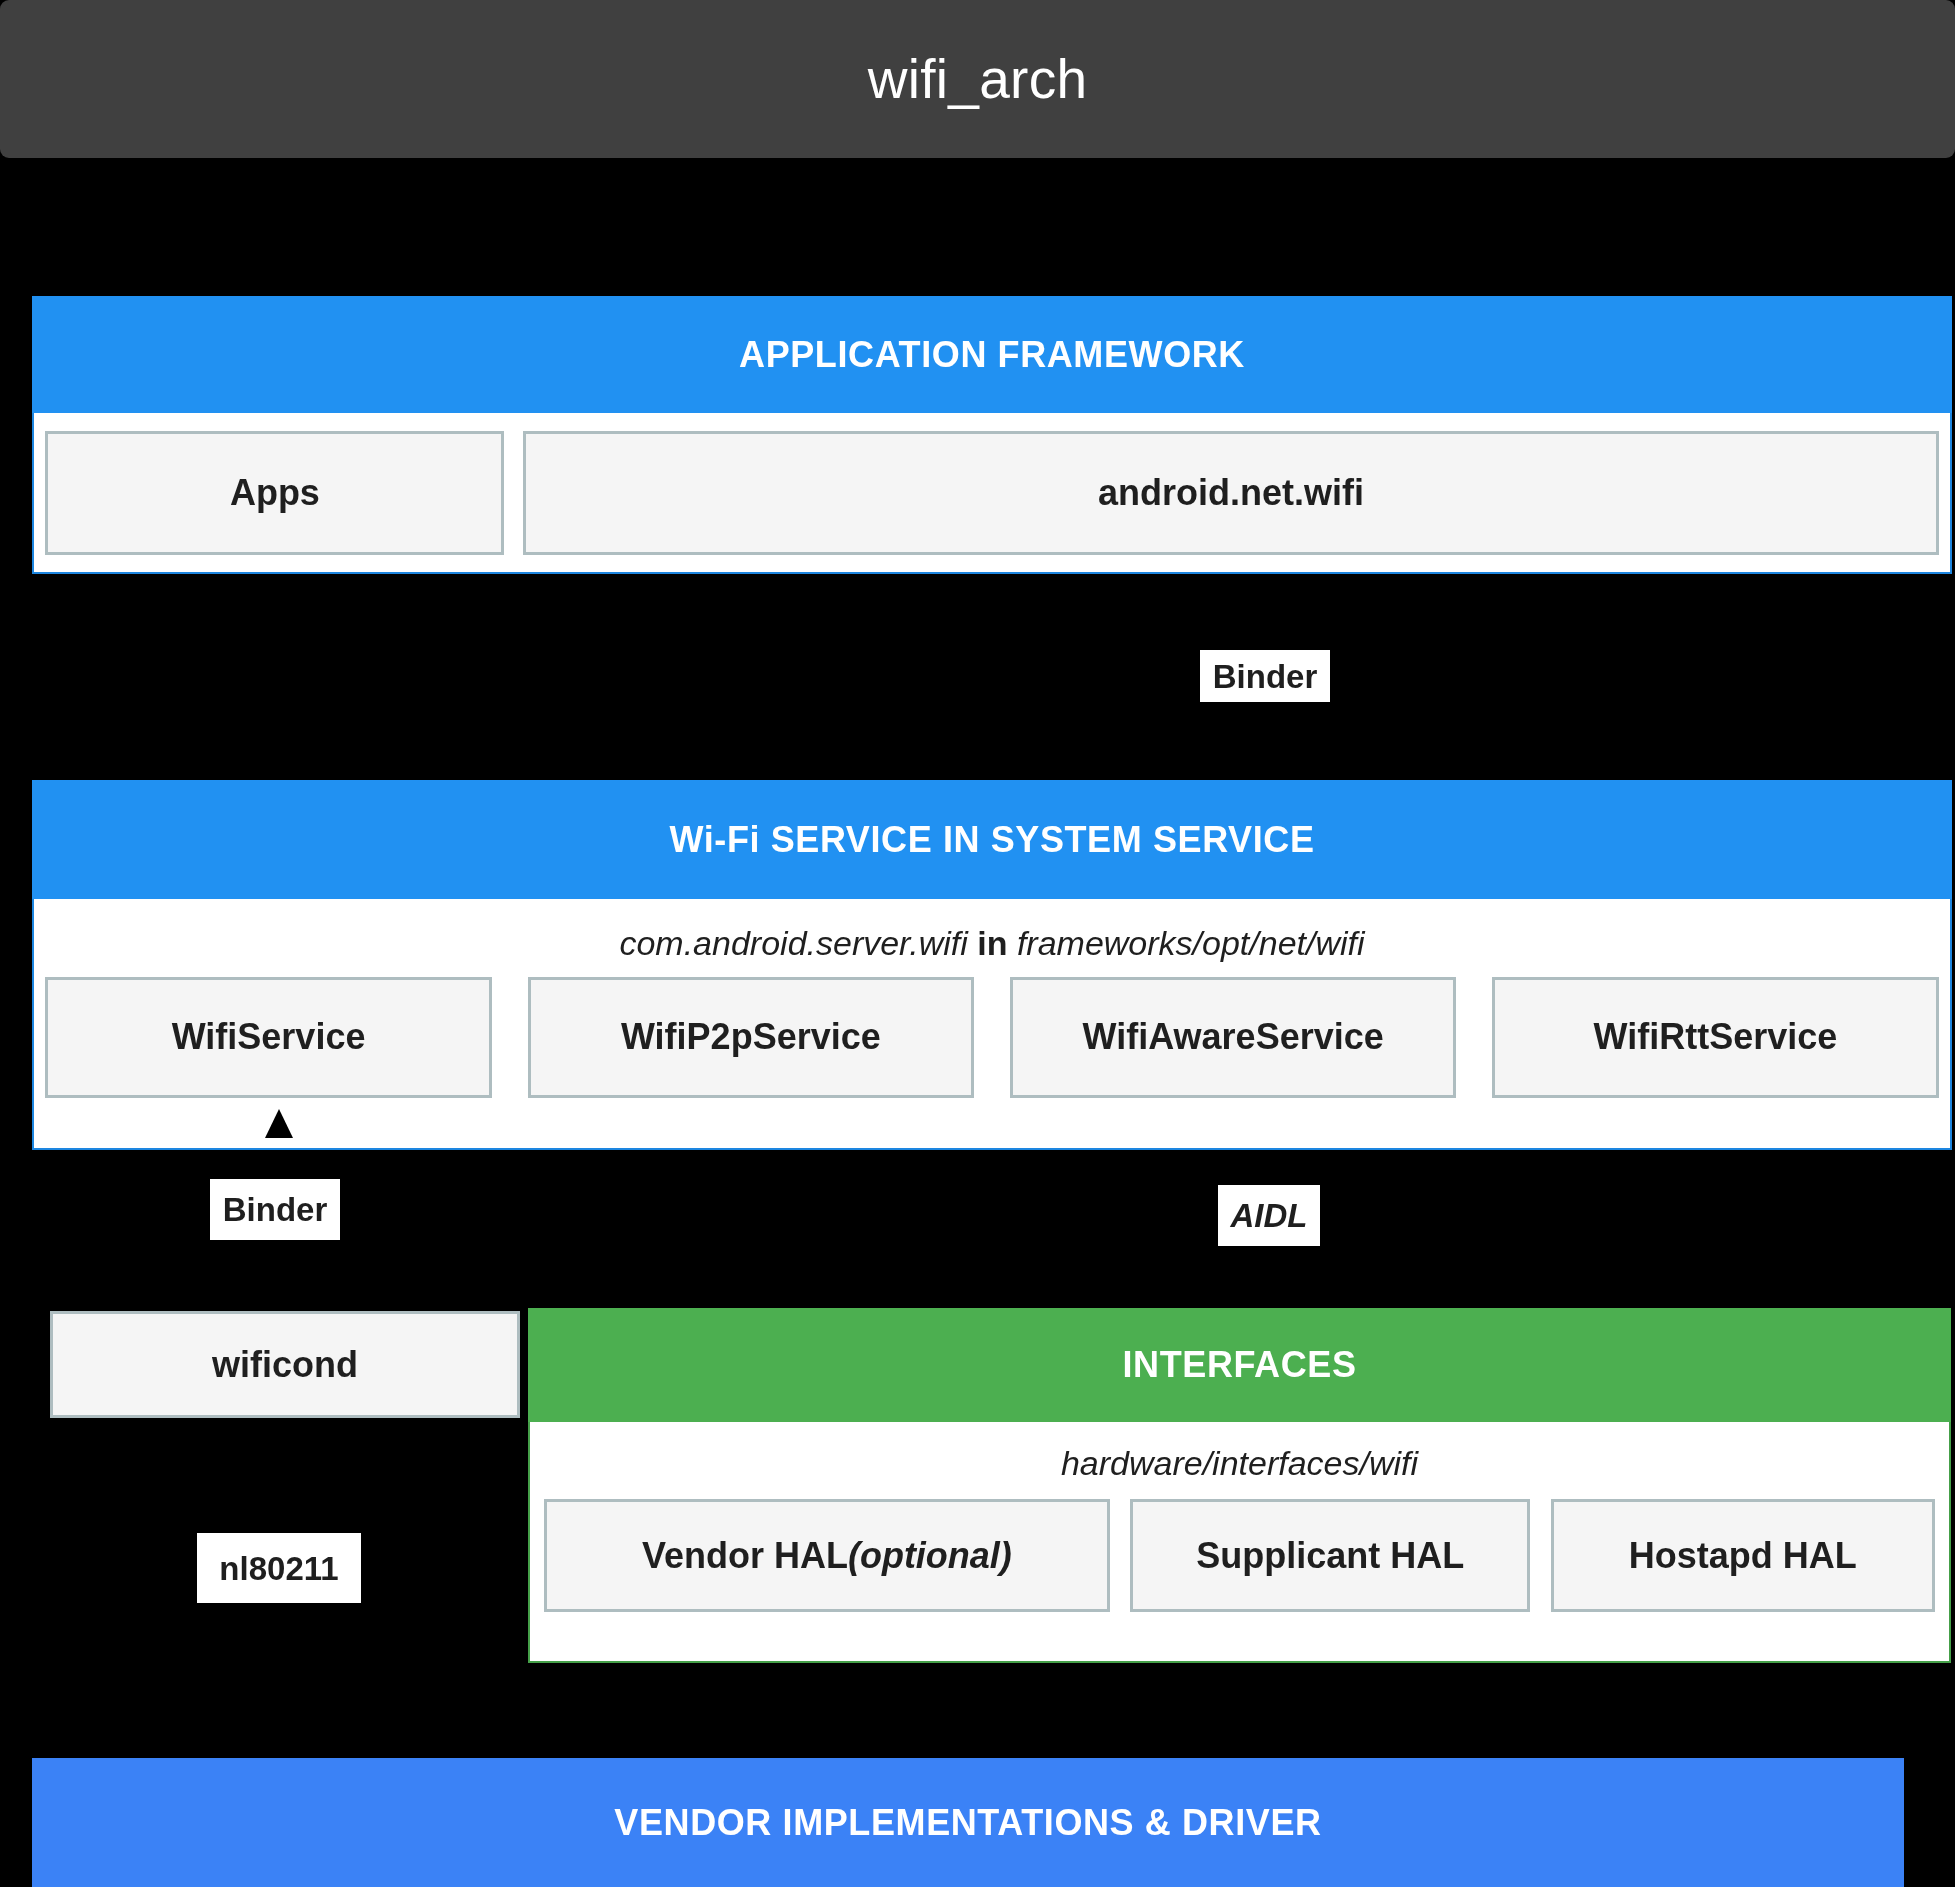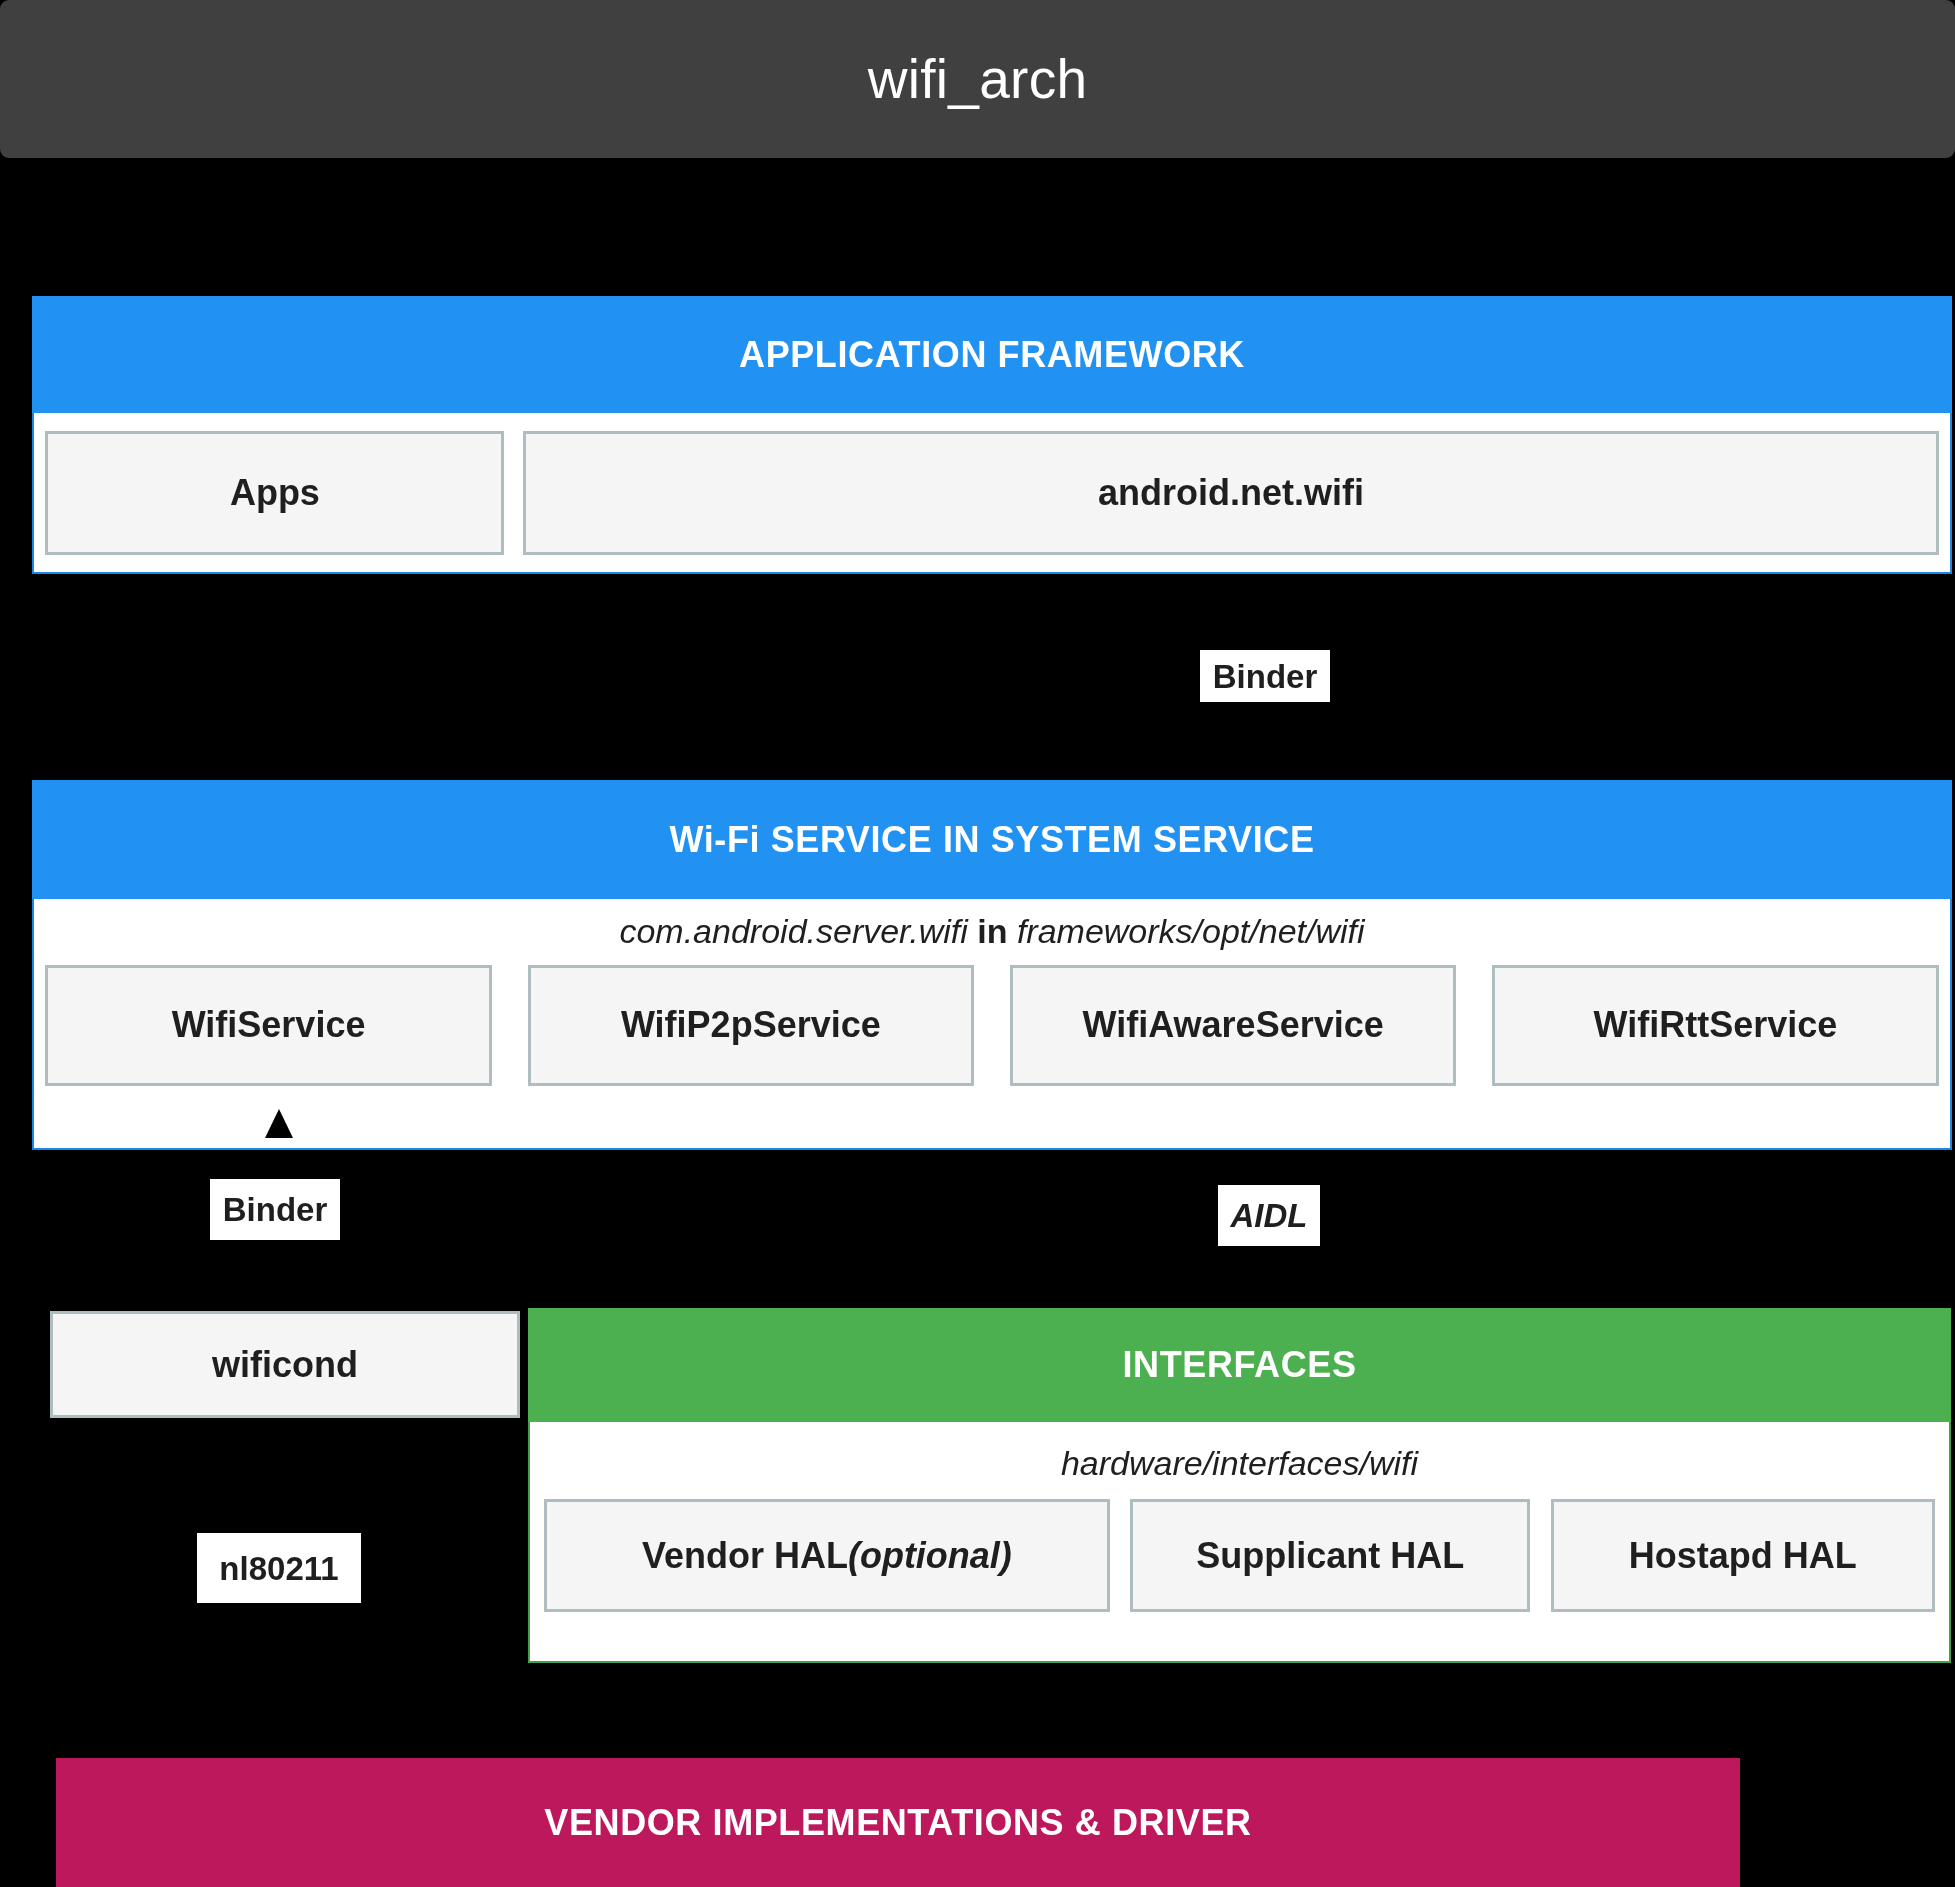--- a/index.html
+++ b/index.html
@@ -121,21 +121,21 @@
     box-sizing: border-box;
     height: 127px;
     align-items: center;
   }
   #box-apps { width: 459px; height: 124px; font-size: 36px; }
   #box-androidnetwifi { flex: 1; height: 124px; font-size: 36px; text-align: right; }
 
   
   #panel-wifisvc { left: 32px; top: 780px; width: 1920px; }
   #panel-wifisvc .panel-head { height: 119px; font-size: 36px; letter-spacing: 0.6px; }
-  #panel-wifisvc .panel-body { height: 251px; justify-content: flex-start; padding-top: 1px; }
+  #panel-wifisvc .panel-body { height: 251px; justify-content: flex-start; padding-top: 13px; }
   #wifisvc-path {
     font-size: 34px;
     color: #1f1f1f;
     font-style: italic;
     line-height: 1;
     padding: 14px 0 16.5px 0;
     white-space: nowrap;
   }
   #wifisvc-path .kw { font-style: normal; font-weight: bold; }
   #wifisvc-row {
@@ -180,28 +180,27 @@
   #box-vendorhal { flex: 1.42; }
   #box-supplicanthal { flex: 1.0; }
   #box-hostapdhal { flex: 0.96; }
   .opt { font-style: italic; }
 
   
   #vendor-bar {
     position: absolute;
     left: 32px;
     top: 1758px;
-    width: 1684px;
+    width: 1872px;
     height: 130px;
-    background: #be185d;
-    display: flex;
-    align-items: center;
-    justify-content: center;
-    box-sizing: border-box;
-    margin-left: 24px;
+    background: #3b82f6;
+    display: flex;
+    align-items: center;
+    justify-content: center;
+    box-sizing: border-box;
   }
   #vendor-text {
     color: #ffffff;
     font-size: 36px;
     font-weight: bold;
     letter-spacing: 0.6px;
   }
 
   
   #label-binder-top { left: 1200px; top: 650px; width: 130px; height: 52px; }

